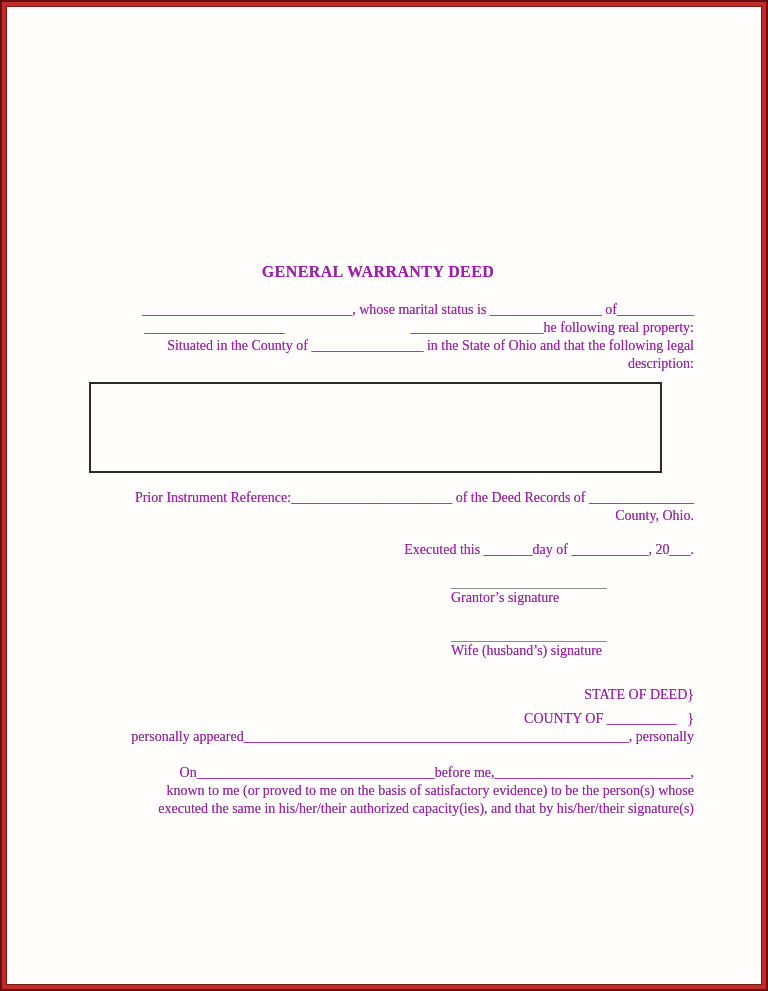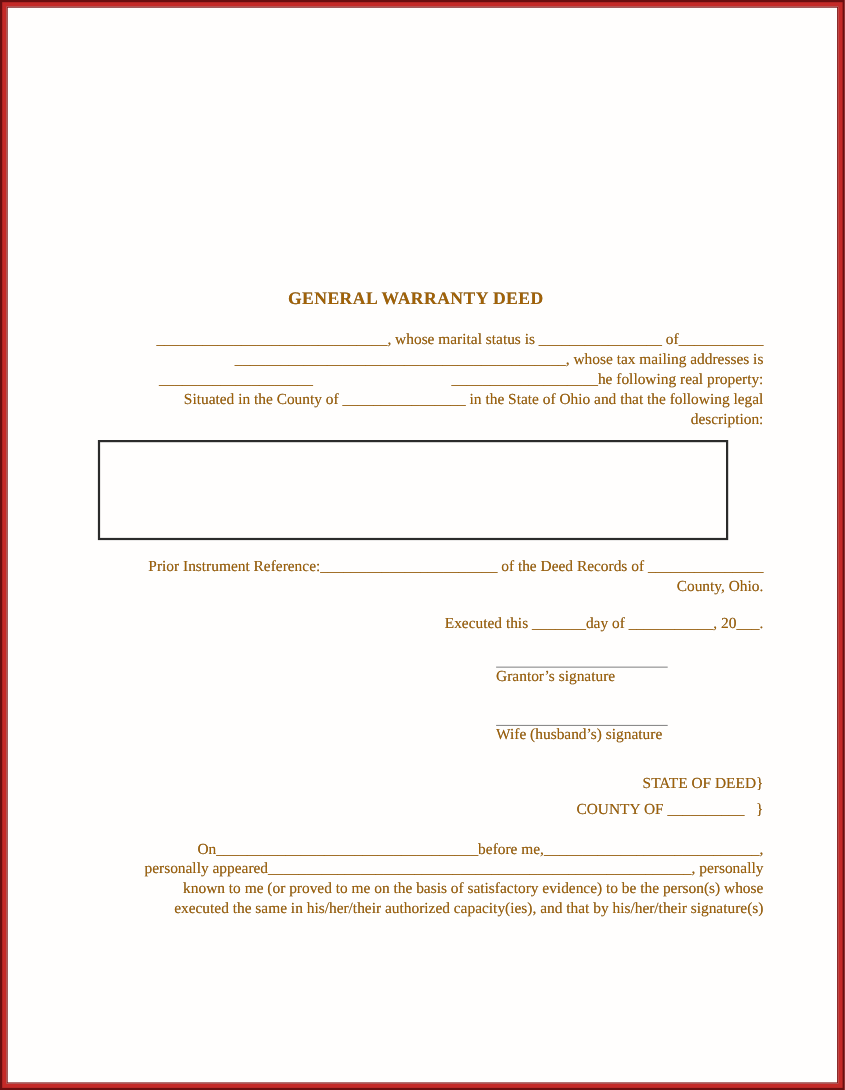--- a/index.html
+++ b/index.html
@@ -18,21 +18,21 @@
   .page {
     box-sizing: border-box;
     width: 100%; height: 100%;
     background: #fffefd;
     border: 1px solid #7e1416;      
     position: relative;
     overflow: hidden;
   }
   .content {
     position: absolute; left: 82px; top: 0; width: 605px;
-    color: #a16207;
+    color: #a21caf;
     font-size: 14px;
     text-shadow: 0 0 0.5px rgba(46,46,46,0.55); 
   }
   .line { line-height: 18px; white-space: pre; text-align: right; }
   .title {
     margin-top: 256px; width: 578px; text-align: center;
     font-weight: 700; font-size: 16px; letter-spacing: 0.4px;
     line-height: 18px; white-space: pre;
   }
   .intro    { margin-top: 20px; }
@@ -57,21 +57,20 @@
 <body>
 
 <div class="frame">
   <div class="page">
     <div class="content">
 
       <div class="title">GENERAL WARRANTY DEED</div>
 
       <div class="intro">
         <div class="line">______________________________, whose marital status is ________________ of___________</div>
-        <div class="line">___________________________________________, whose tax mailing addresses is</div>
         <div class="line">____________________&nbsp;&nbsp;&nbsp;&nbsp;&nbsp;&nbsp;&nbsp;&nbsp;&nbsp;&nbsp;&nbsp;&nbsp;&nbsp;&nbsp;&nbsp;&nbsp;&nbsp;&nbsp;&nbsp;&nbsp;&nbsp;&nbsp;&nbsp;&nbsp;&nbsp;&nbsp;&nbsp;&nbsp;&nbsp;&nbsp;&nbsp;&nbsp;&nbsp;&nbsp;&nbsp;&nbsp;___________________he following real property:</div>
         <div class="line">Situated in the County of ________________ in the State of Ohio and that the following legal</div>
         <div class="line">description:</div>
       </div>
 
       <div class="desc-box"></div>
 
       <div class="prior">
         <div class="line">Prior Instrument Reference:_______________________ of the Deed Records of _______________</div>
         <div class="line">County, Ohio.</div>
@@ -89,21 +88,21 @@
         </div>
         <div class="sig-group">
           <div class="sig-line"></div>
           <div class="sig-label">Wife (husband’s) signature</div>
         </div>
       </div>
 
       <div class="notary">
         <div class="line">STATE OF DEED}</div>
         <div class="line county-line">COUNTY OF __________&nbsp;&nbsp;&nbsp;}</div>
+        <div class="line">personally appeared_______________________________________________________, personally</div>
         <div class="line ack-first">On__________________________________before me,____________________________,</div>
-        <div class="line">personally appeared_______________________________________________________, personally</div>
         <div class="line">known to me (or proved to me on the basis of satisfactory evidence) to be the person(s) whose</div>
         <div class="line">executed the same in his/her/their authorized capacity(ies), and that by his/her/their signature(s)</div>
       </div>
 
     </div>
   </div>
 </div>
 
 </body></html>

